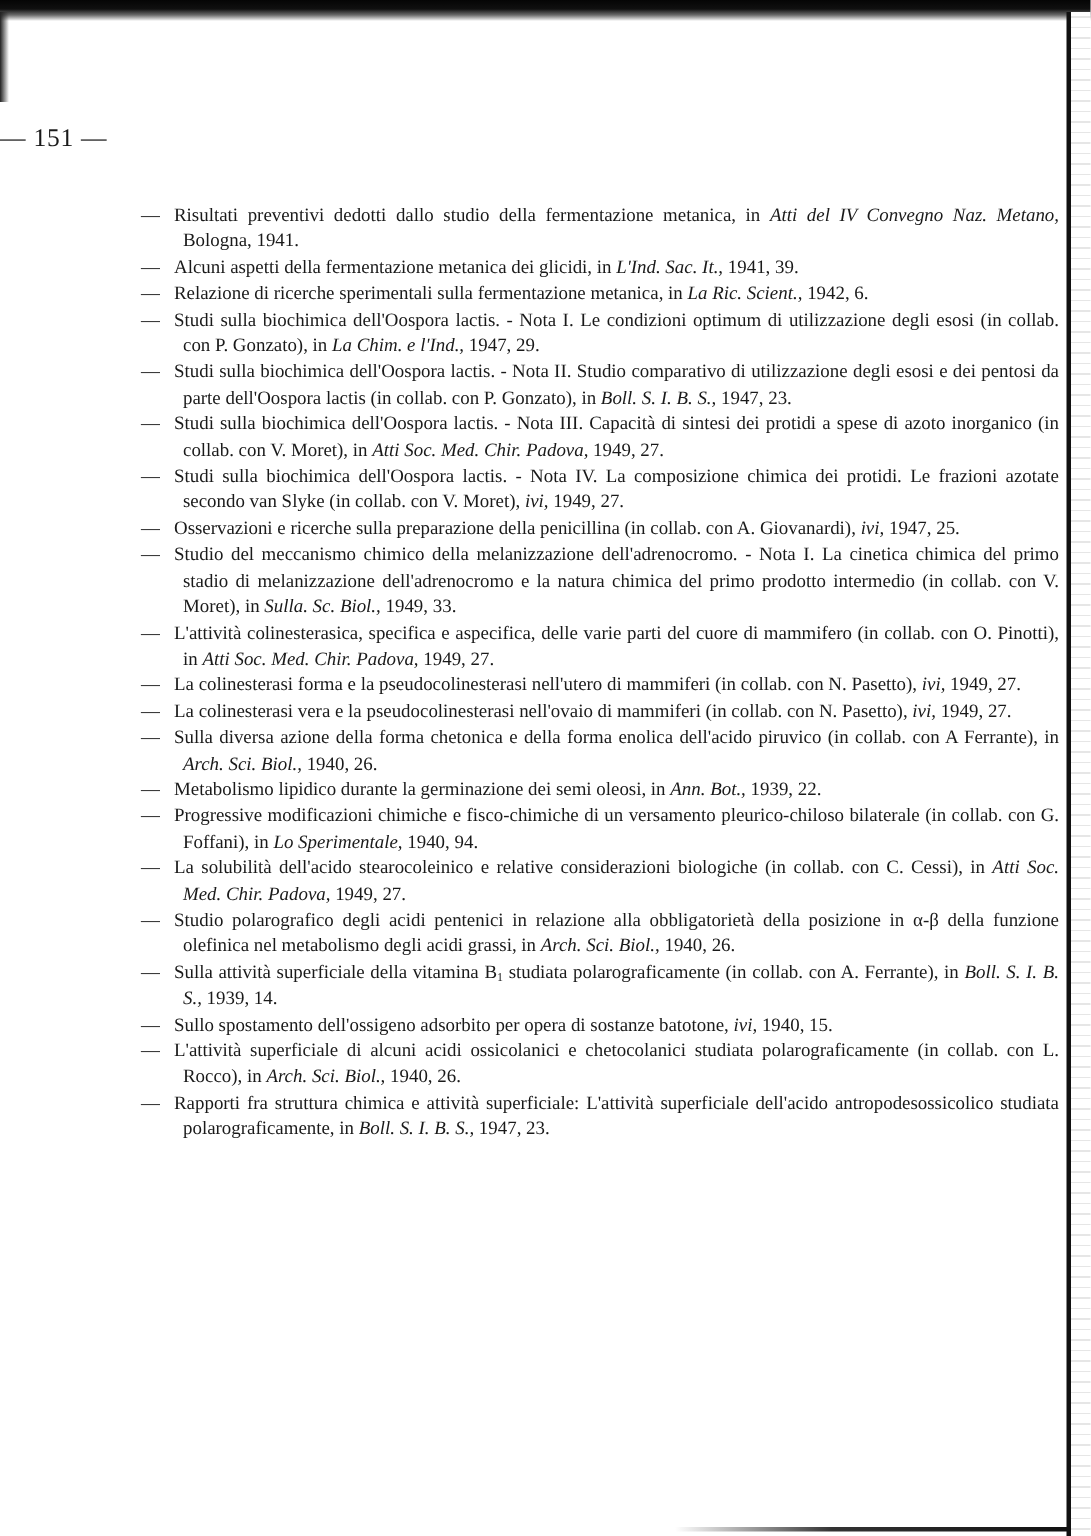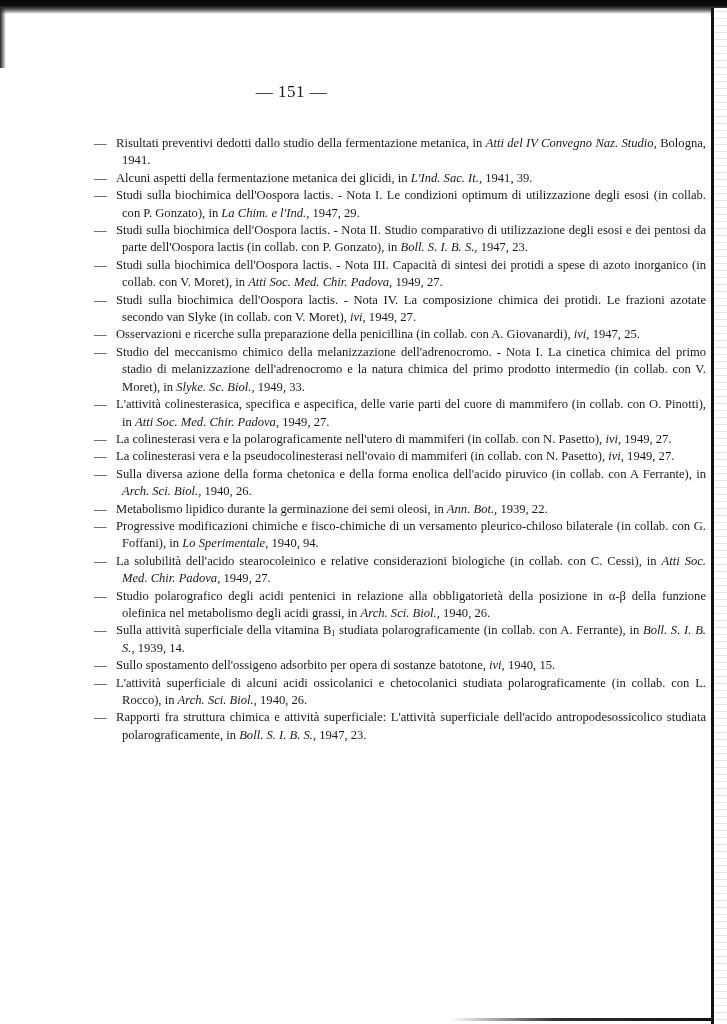--- a/index.html
+++ b/index.html
@@ -23,21 +23,21 @@
   }
   .scan-left {
     position: absolute; top: 8px; left: 0; width: 6px; height: 60px;
     background: linear-gradient(to right, #222, rgba(0,0,0,0));
   }
   .scan-bottom {
     position: absolute; left: 450px; top: 1018px; width: 262px; height: 3px;
     background: linear-gradient(to right, rgba(0,0,0,0), #333 40%, #111);
   }
   .page-number {
-    position: absolute; top: 82px; left: 0; width: 583px; text-align: center;
+    position: absolute; top: 82px; left: 0; width: 583px; text-align: left;
     font-size: 17px; letter-spacing: 0.5px;
   }
   .entries {
     position: absolute; top: 135px; left: 76px; width: 630px;
     font-size: 12.6px; line-height: 17.4px;
   }
   .entry {
     position: relative; padding-left: 46px; text-indent: -28px;
     text-align: justify; margin: 0;
   }
@@ -50,30 +50,31 @@
 
 <div class="scan-top"></div>
 <div class="scan-left"></div>
 <div class="scan-right"></div>
 <div class="scan-right-margin"></div>
 <div class="scan-bottom"></div>
 
 <div class="page-number">— 151 —</div>
 
 <div class="entries" id="entries">
-    <p class="entry"><span class="dash">—</span><span>Risultati preventivi dedotti dallo studio della fermentazione metanica, in </span><i>Atti del IV Convegno Naz. Studio,</i><span> Bologna, 1941.</span></p>
+    <p class="entry"><span class="dash">—</span><span>Risultati preventivi dedotti dallo studio della fermentazione metanica, in </span><i>Atti del IV Convegno Naz. Metano,</i><span> Bologna, 1941.</span></p>
     <p class="entry"><span class="dash">—</span><span>Alcuni aspetti della fermentazione metanica dei glicidi, in </span><i>L'Ind. Sac. It.,</i><span> 1941, 39.</span></p>
+    <p class="entry"><span class="dash">—</span><span>Relazione di ricerche sperimentali sulla fermentazione metanica, in </span><i>La Ric. Scient.,</i><span> 1942, 6.</span></p>
     <p class="entry"><span class="dash">—</span><span>Studi sulla biochimica dell'Oospora lactis. - Nota I. Le condizioni optimum di utilizzazione degli esosi (in collab. con P. Gonzato), in </span><i>La Chim. e l'Ind.,</i><span> 1947, 29.</span></p>
     <p class="entry"><span class="dash">—</span><span>Studi sulla biochimica dell'Oospora lactis. - Nota II. Studio comparativo di utilizzazione degli esosi e dei pentosi da parte dell'Oospora lactis (in collab. con P. Gonzato), in </span><i>Boll. S. I. B. S.,</i><span> 1947, 23.</span></p>
     <p class="entry"><span class="dash">—</span><span>Studi sulla biochimica dell'Oospora lactis. - Nota III. Capacità di sintesi dei protidi a spese di azoto inorganico (in collab. con V. Moret), in </span><i>Atti Soc. Med. Chir. Padova,</i><span> 1949, 27.</span></p>
     <p class="entry"><span class="dash">—</span><span>Studi sulla biochimica dell'Oospora lactis. - Nota IV. La composizione chimica dei protidi. Le frazioni azotate secondo van Slyke (in collab. con V. Moret), </span><i>ivi,</i><span> 1949, 27.</span></p>
     <p class="entry"><span class="dash">—</span><span>Osservazioni e ricerche sulla preparazione della penicillina (in collab. con A. Giovanardi), </span><i>ivi,</i><span> 1947, 25.</span></p>
-    <p class="entry"><span class="dash">—</span><span>Studio del meccanismo chimico della melanizzazione dell'adrenocromo. - Nota I. La cinetica chimica del primo stadio di melanizzazione dell'adrenocromo e la natura chimica del primo prodotto intermedio (in collab. con V. Moret), in </span><i>Slyke. Sc. Biol.,</i><span> 1949, 33.</span></p>
+    <p class="entry"><span class="dash">—</span><span>Studio del meccanismo chimico della melanizzazione dell'adrenocromo. - Nota I. La cinetica chimica del primo stadio di melanizzazione dell'adrenocromo e la natura chimica del primo prodotto intermedio (in collab. con V. Moret), in </span><i>Sulla. Sc. Biol.,</i><span> 1949, 33.</span></p>
     <p class="entry"><span class="dash">—</span><span>L'attività colinesterasica, specifica e aspecifica, delle varie parti del cuore di mammifero (in collab. con O. Pinotti), in </span><i>Atti Soc. Med. Chir. Padova,</i><span> 1949, 27.</span></p>
-    <p class="entry"><span class="dash">—</span><span>La colinesterasi vera e la polarograficamente nell'utero di mammiferi (in collab. con N. Pasetto), </span><i>ivi,</i><span> 1949, 27.</span></p>
+    <p class="entry"><span class="dash">—</span><span>La colinesterasi forma e la pseudocolinesterasi nell'utero di mammiferi (in collab. con N. Pasetto), </span><i>ivi,</i><span> 1949, 27.</span></p>
     <p class="entry"><span class="dash">—</span><span>La colinesterasi vera e la pseudocolinesterasi nell'ovaio di mammiferi (in collab. con N. Pasetto), </span><i>ivi,</i><span> 1949, 27.</span></p>
     <p class="entry"><span class="dash">—</span><span>Sulla diversa azione della forma chetonica e della forma enolica dell'acido piruvico (in collab. con A Ferrante), in </span><i>Arch. Sci. Biol.,</i><span> 1940, 26.</span></p>
     <p class="entry"><span class="dash">—</span><span>Metabolismo lipidico durante la germinazione dei semi oleosi, in </span><i>Ann. Bot.,</i><span> 1939, 22.</span></p>
     <p class="entry"><span class="dash">—</span><span>Progressive modificazioni chimiche e fisco-chimiche di un versamento pleurico-chiloso bilaterale (in collab. con G. Foffani), in </span><i>Lo Sperimentale,</i><span> 1940, 94.</span></p>
     <p class="entry"><span class="dash">—</span><span>La solubilità dell'acido stearocoleinico e relative considerazioni biologiche (in collab. con C. Cessi), in </span><i>Atti Soc. Med. Chir. Padova,</i><span> 1949, 27.</span></p>
     <p class="entry"><span class="dash">—</span><span>Studio polarografico degli acidi pentenici in relazione alla obbligatorietà della posizione in α-β della funzione olefinica nel metabolismo degli acidi grassi, in </span><i>Arch. Sci. Biol.,</i><span> 1940, 26.</span></p>
     <p class="entry"><span class="dash">—</span><span>Sulla attività superficiale della vitamina B</span><sub>1</sub><span> studiata polarograficamente (in collab. con A. Ferrante), in </span><i>Boll. S. I. B. S.,</i><span> 1939, 14.</span></p>
     <p class="entry"><span class="dash">—</span><span>Sullo spostamento dell'ossigeno adsorbito per opera di sostanze batotone, </span><i>ivi,</i><span> 1940, 15.</span></p>
     <p class="entry"><span class="dash">—</span><span>L'attività superficiale di alcuni acidi ossicolanici e chetocolanici studiata polarograficamente (in collab. con L. Rocco), in </span><i>Arch. Sci. Biol.,</i><span> 1940, 26.</span></p>
     <p class="entry"><span class="dash">—</span><span>Rapporti fra struttura chimica e attività superficiale: L'attività superficiale dell'acido antropodesossicolico studiata polarograficamente, in </span><i>Boll. S. I. B. S.,</i><span> 1947, 23.</span></p>

